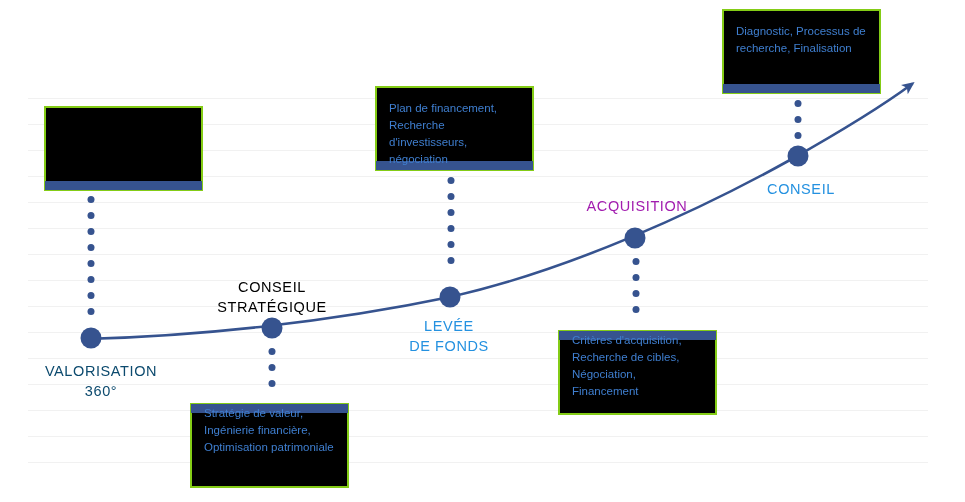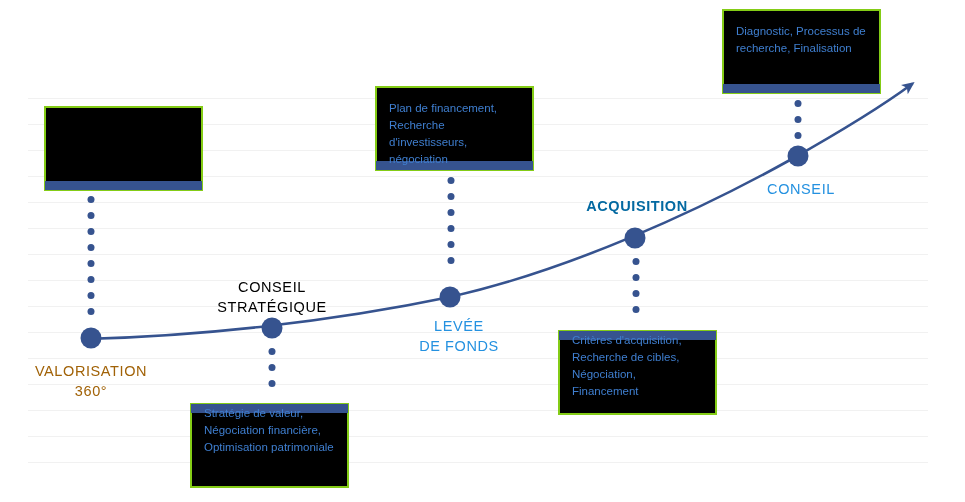--- a/index.html
+++ b/index.html
@@ -157,21 +157,21 @@
         <i style="background: rgb(54, 83, 143);"></i>
       </div>
     </div>
   <div id="cards-layer">
       <div class="card bar-bottom" style="left: 44px; top: 106px; width: 159px; height: 85px;">
         <div class="bar" style="background: rgb(54, 83, 143);"></div>
       </div>
       <div class="card bar-top" style="left: 190px; top: 403px; width: 159px; height: 85px;">
         <div class="bar" style="background: rgb(54, 83, 143);"></div>
         <div class="card-text" style="color: rgb(63, 127, 208);">Stratégie de valeur,
-Négociation financière,
+Ingénierie financière,
 Optimisation patrimoniale</div>
       </div>
       <div class="card bar-bottom" style="left: 375px; top: 86px; width: 159px; height: 85px; text-decoration: underline;">
         <div class="bar" style="background: rgb(54, 83, 143);"></div>
         <div class="card-text" style="color: rgb(63, 127, 208);">Plan de financement,
 Recherche d'investisseurs,
 négociation</div>
       </div>
       <div class="card bar-top" style="left: 558px; top: 330px; width: 159px; height: 85px;">
         <div class="bar" style="background: rgb(54, 83, 143);"></div>
@@ -186,23 +186,23 @@
       </div>
     </div>
   <div id="nodes-layer">
       <div class="node" style="left: 91px; top: 338px; background: rgb(54, 83, 143);"></div>
       <div class="node" style="left: 272px; top: 328px; background: rgb(54, 83, 143);"></div>
       <div class="node" style="left: 450px; top: 297px; background: rgb(54, 83, 143);"></div>
       <div class="node" style="left: 635px; top: 238px; background: rgb(54, 83, 143);"></div>
       <div class="node" style="left: 798px; top: 156px; background: rgb(54, 83, 143);"></div>
     </div>
   <div id="labels-layer">
-      <div class="stage-label" style="left: 91px; top: 361px; color: #a16207;">VALORISATION
+      <div class="stage-label" style="left: 101px; top: 361px; color: #0c4a6e;">VALORISATION
 360°</div>
       <div class="stage-label" style="left: 272px; top: 277px; color: #000000;">CONSEIL
 STRATÉGIQUE</div>
-      <div class="stage-label" style="left: 459px; top: 316px; color: rgb(36, 145, 224);">LEVÉE
+      <div class="stage-label" style="left: 449px; top: 316px; color: rgb(36, 145, 224);">LEVÉE
 DE FONDS</div>
-      <div class="stage-label" style="left: 637px; top: 196px; color: #0369a1; font-weight: bold;">ACQUISITION</div>
+      <div class="stage-label" style="left: 637px; top: 196px; color: #a21caf;">ACQUISITION</div>
       <div class="stage-label" style="left: 801px; top: 179px; color: rgb(36, 145, 224);">CONSEIL</div>
     </div>
 
 </div>
 
 </body></html>

